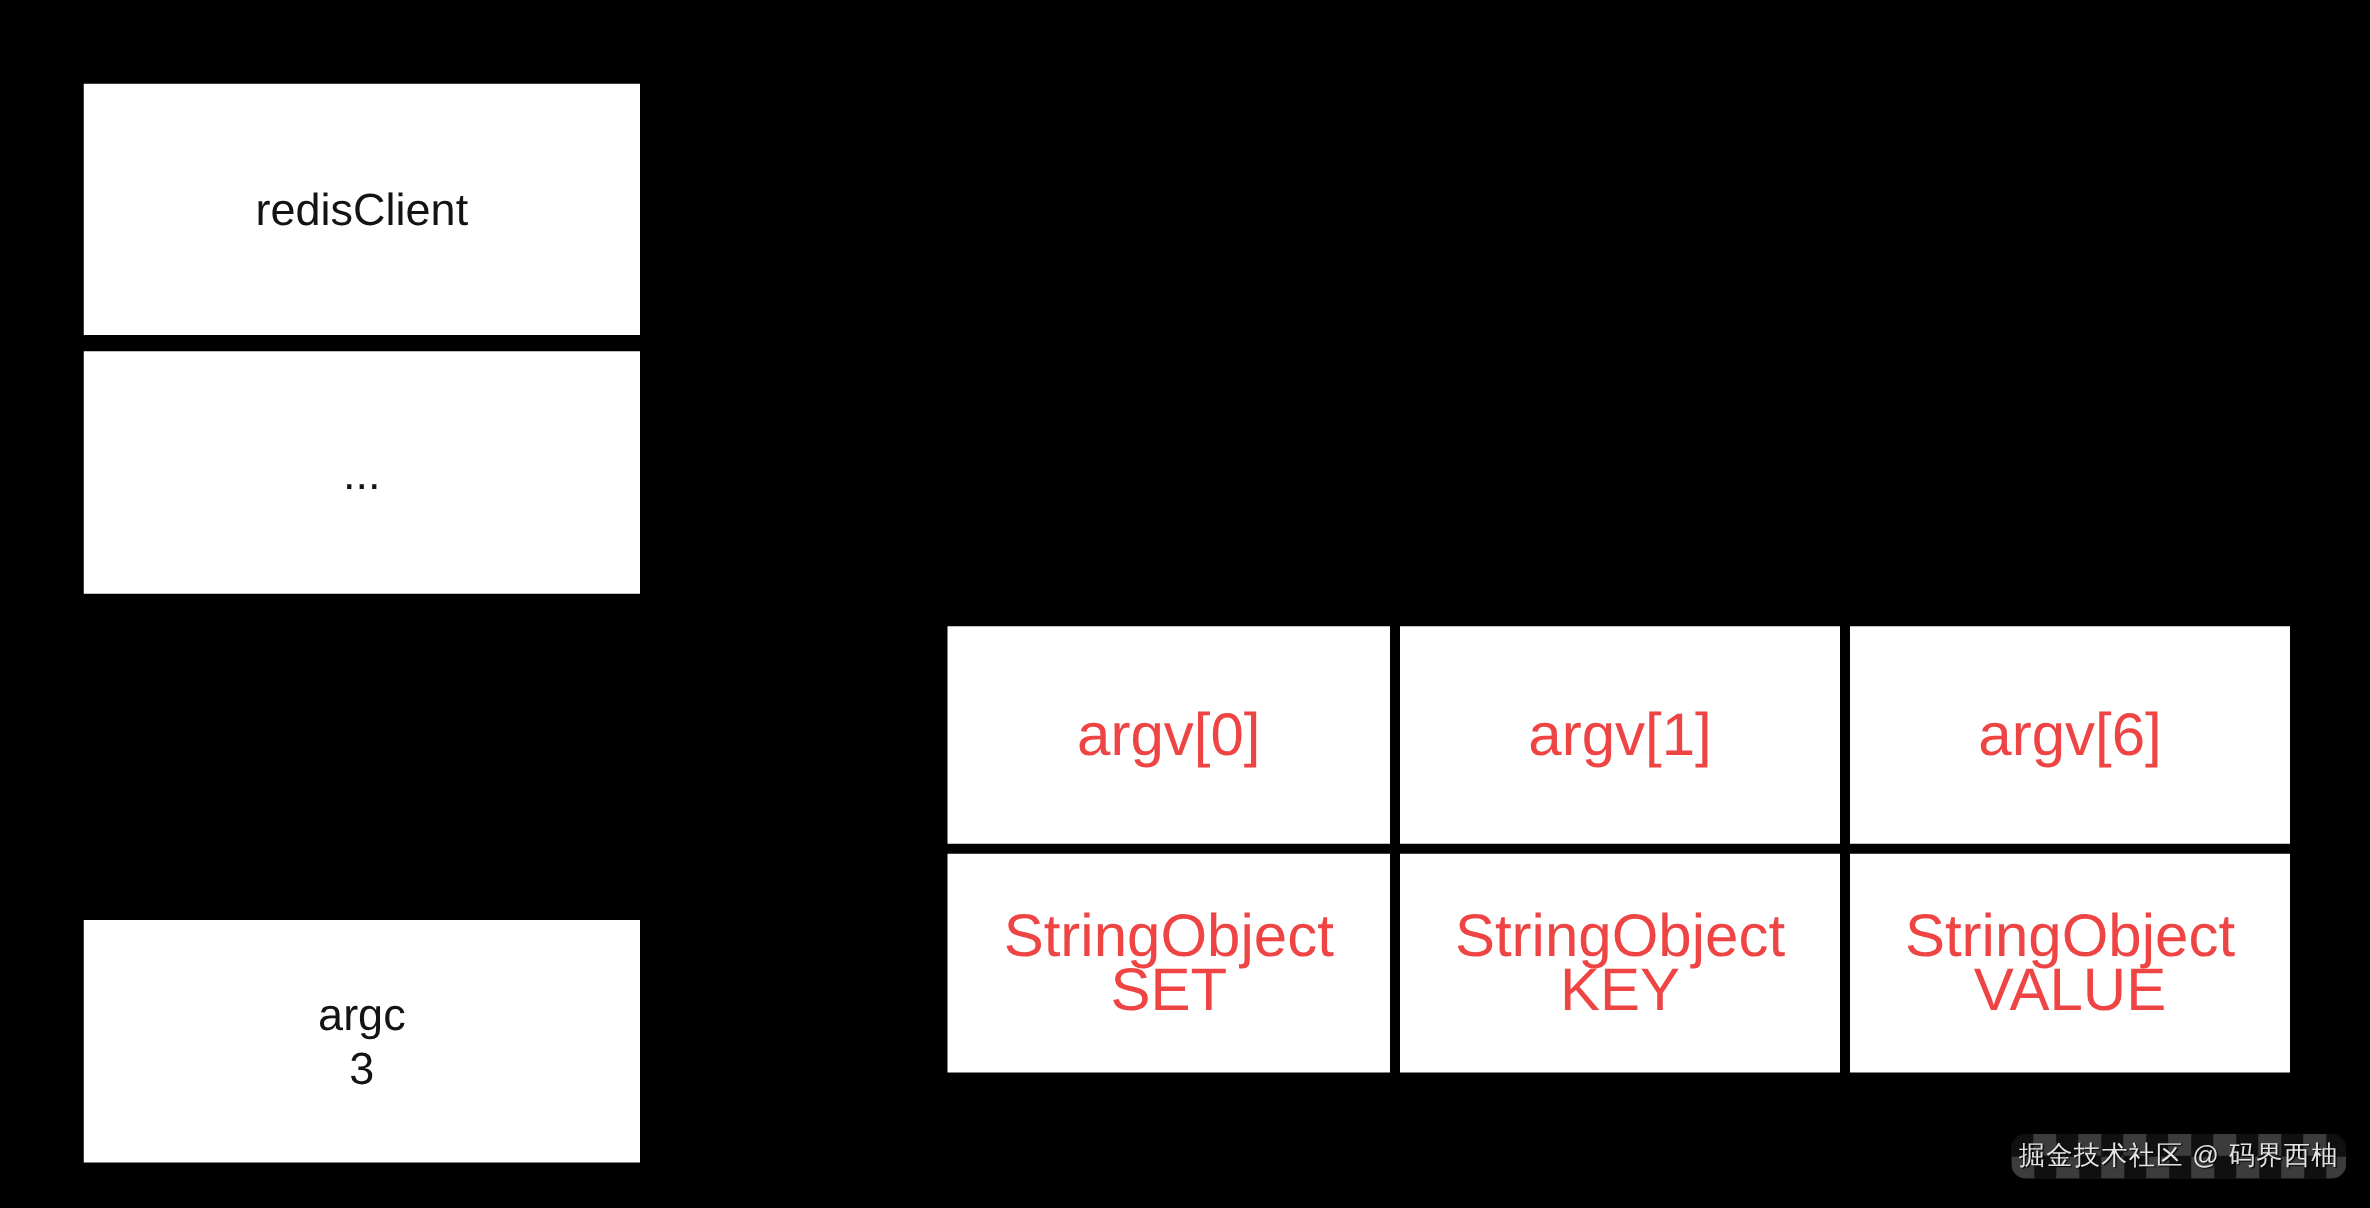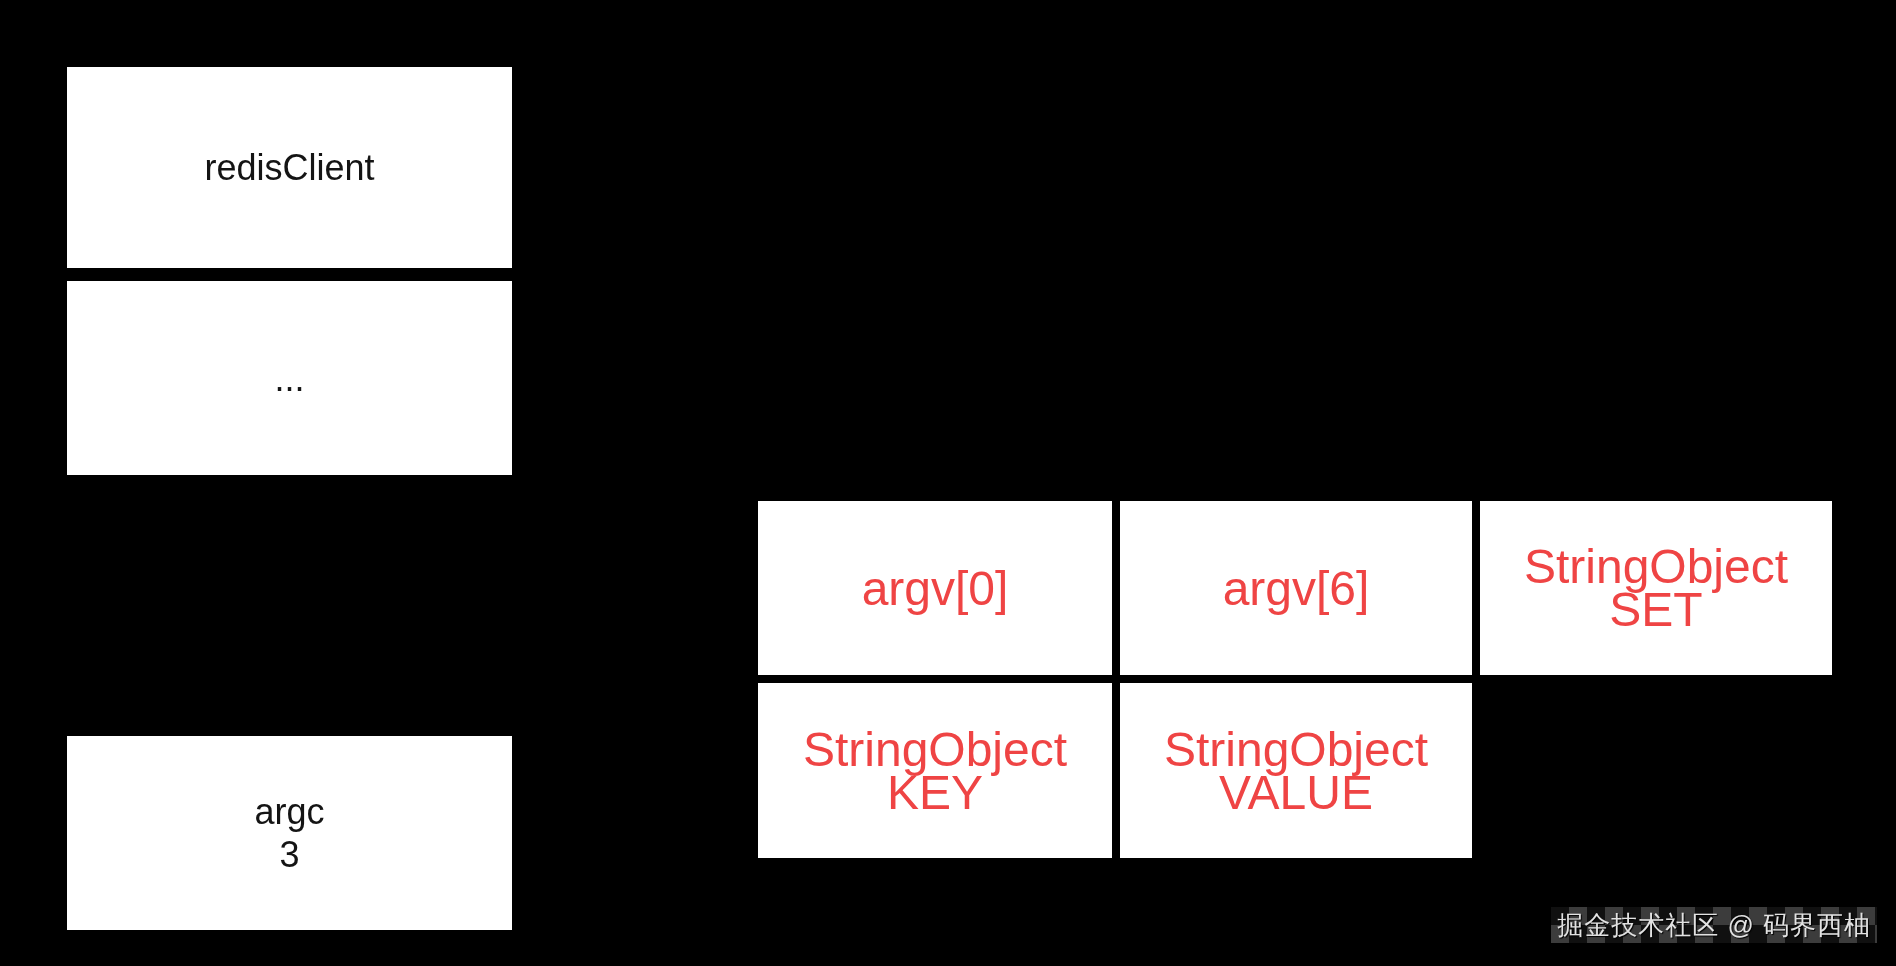--- a/index.html
+++ b/index.html
@@ -68,28 +68,29 @@
   .cell span { display: block; }
 
   
   .watermark {
     position: absolute;
     right: 19px;
     bottom: 23px;
     height: 36px;
     line-height: 36px;
     padding: 0 6px;
-    font-size: 26px;
+    font-size: 21px;
     letter-spacing: 1px;
     color: #e2e2e2;
     text-shadow: 1px 1px 1px #000;
     background:
       repeating-conic-gradient(#3c3c3c 0% 25%, #101010 25% 50%);
     background-size: 36px 36px;
     white-space: nowrap;
+    border-radius: 12px;
   }
 </style>
 </head>
 <body>
 
 <div class="screen">
 
   <div class="struct">
     <div class="sbox f1">
       <span>redisClient</span>
@@ -101,20 +102,23 @@
       <span>argc</span>
       <span>3</span>
     </div>
   </div>
 
   <div class="argv-grid">
     <div class="cell">
       <span>argv[0]</span>
     </div>
     <div class="cell">
+      <span>argv[1]</span>
+    </div>
+    <div class="cell">
       <span>argv[6]</span>
     </div>
 
     <div class="cell">
       <span>StringObject</span>
       <span>SET</span>
     </div>
     <div class="cell">
       <span>StringObject</span>
       <span>KEY</span>

